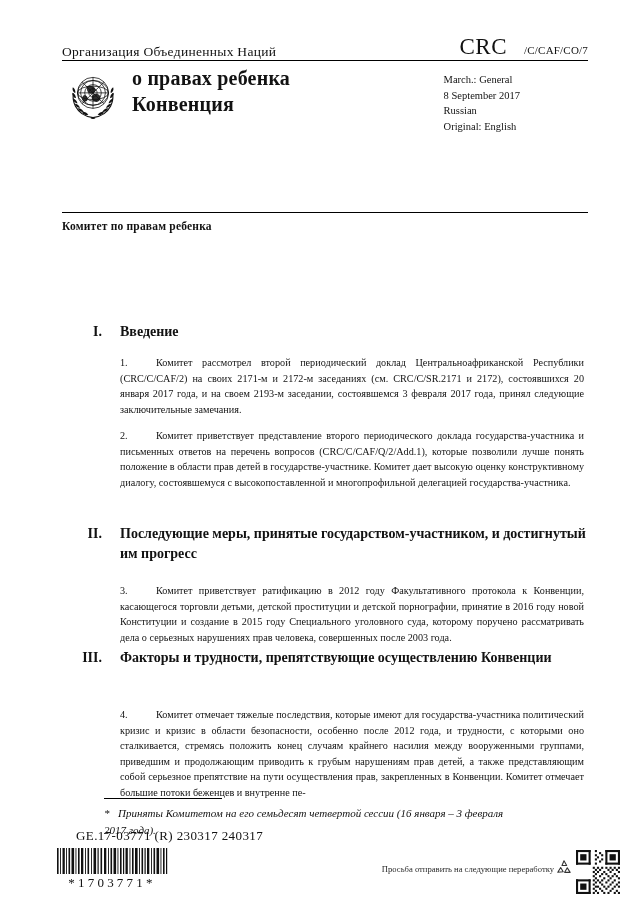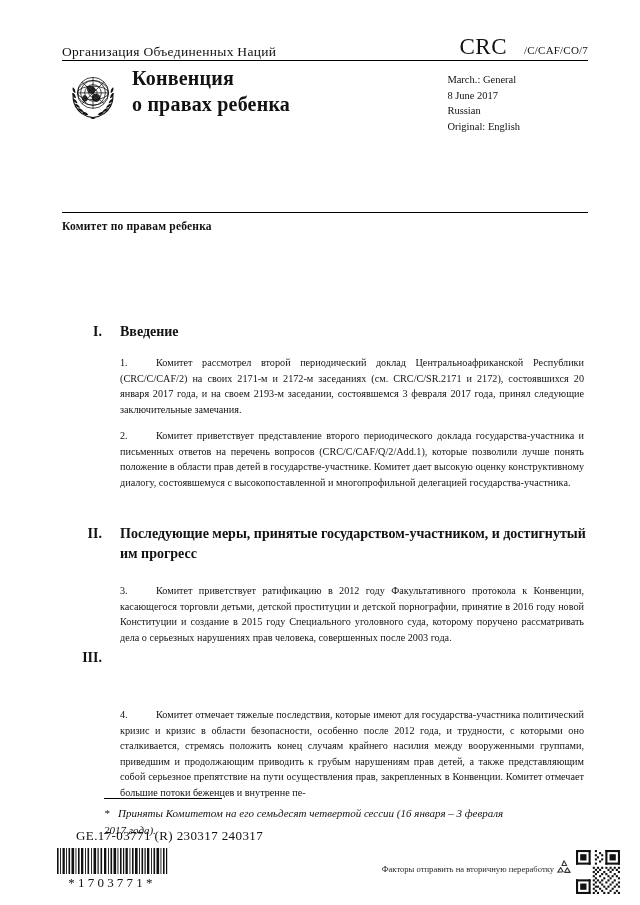--- a/index.html
+++ b/index.html
@@ -286,26 +286,26 @@
           <path d="M95 54 q6 -4 5 -10 q-6 2 -7 10 z"></path>
           <path d="M92 64 q7 -3 7 -9 q-6 1 -9 9 z"></path>
           <path d="M87 73 q7 -2 8 -8 q-6 0 -10 8 z"></path>
           <path d="M80 81 q8 -1 9 -7 q-6 -1 -11 7 z"></path>
           <path d="M71 87 q8 0 10 -6 q-6 -2 -12 5 z"></path>
           <path d="M55 93 q5 3 10 0 q-5 -3 -10 0 z"></path>
         </g>
       </svg>
     </div>
     <div class="masthead-title">
+      <div>о правах ребенка</div>
       <div>Конвенция</div>
-      <div>о правах ребенка</div>
     </div>
     <div class="distr-block">
       <div>March.: General</div>
-      <div>8 June 2017</div>
+      <div>8 September 2017</div>
       <div>Russian</div>
       <div>Original: English</div>
     </div>
   </div>
 
   <div class="rule-mid"></div>
 
   <div class="committee">Комитет по правам ребенка</div>
 
 
@@ -328,20 +328,21 @@
       <span class="section-title">Последующие меры, принятые государством-участником, и достигнутый им прогресс</span>
     </div>
   </div>
   <div class="para" style="top:583px;">
     <span class="pnum">3.</span><span>Комитет приветствует ратификацию в 2012 году Факультативного протокола к Конвенции, касающегося торговли детьми, детской проституции и детской порнографии, принятие в 2016 году новой Конституции и создание в 2015 году Специального уголовного суда, которому поручено рассматривать дела о серьезных нарушениях прав человека, совершенных после 2003 года.</span>
   </div>
 
   <div class="section" style="top:648px;">
     <div class="section-head">
       <span class="section-num">III.</span>
+      <span class="section-title">Факторы и трудности, препятствующие осуществлению Конвенции</span>
     </div>
   </div>
   <div class="para" style="top:707px;">
     <span class="pnum">4.</span><span>Комитет отмечает тяжелые последствия, которые имеют для государства-участника политический кризис и кризис в области безопасности, особенно после 2012 года, и трудности, с которыми оно сталкивается, стремясь положить конец случаям крайнего насилия между вооруженными группами, приведшим и продолжающим приводить к грубым нарушениям прав детей, а также представляющим собой серьезное препятствие на пути осуществления прав, закрепленных в Конвенции. Комитет отмечает большие потоки беженцев и внутренне пе-</span>
   </div>
 
   <div class="foot-rule"></div>
   <div class="footnote">
     <span class="fn-mark">*</span><span class="fn-text">Приняты Комитетом на его семьдесят четвертой сессии (16 января – 3 февраля 2017 года).</span>
   </div>
@@ -385,21 +386,21 @@
           <rect x="97.5" y="0" width="1.6" height="26"></rect>
         <rect x="100.5" y="0" width="2.6" height="26"></rect>
           <rect x="104.5" y="0" width="0.9" height="26"></rect>
         <rect x="107" y="0" width="1.6" height="26"></rect>
           <rect x="110" y="0" width="1.2" height="26"></rect>
       </g>
     </svg>
     <div class="barcode-num">*1703771*</div>
   </div>
 
-  <div class="recycle-note">Факторы отправить на вторичную переработку</div>
+  <div class="recycle-note">Просьба отправить на следующие переработку</div>
   <div class="recycle-icon">
     <svg viewBox="0 0 24 24" width="20" height="20" aria-hidden="true">
       <g fill="none" stroke="#333" stroke-width="1.3" stroke-linejoin="round">
         <path d="M12 3.4 L15.2 9 L11.9 9 L9.6 9 Z"></path>
         <path d="M4.6 17.2 L8 11.4 L9.6 14.2 L11 16.6 Z"></path>
         <path d="M19.4 17.2 L12.8 17.2 L14.4 14.4 L15.9 11.8 Z"></path>
       </g>
     </svg>
   </div>
 

